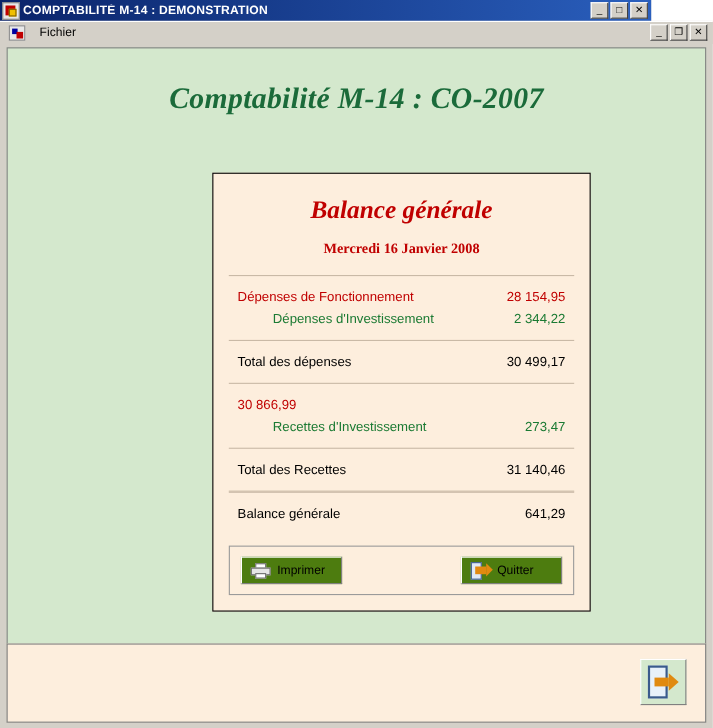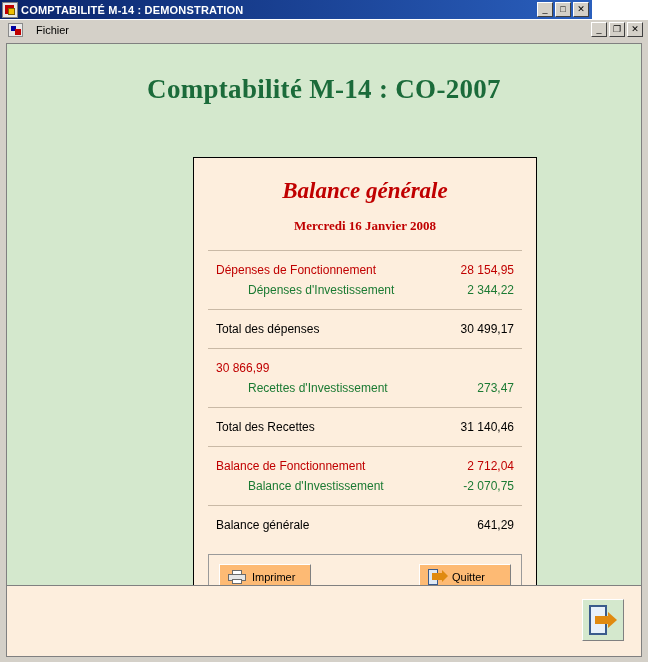--- a/index.html
+++ b/index.html
@@ -139,20 +139,21 @@
     overflow: hidden;
   }
   .page-title {
     text-align: center;
     color: #1b6b3a;
     font-family: "Liberation Serif", serif;
     font-size: 27px;
     font-weight: bold;
     margin-top: 30px;
     letter-spacing: 0.3px;
+    font-style: italic;
   }
 
   .panel {
     position: absolute;
     left: 186px;
     top: 113px;
     width: 344px;
     background: #fdeedd;
     border: 1px solid #000000;
     box-sizing: border-box;
@@ -201,21 +202,21 @@
     margin: 10px 14px 14px 14px;
     border: 1px solid #9a9a9a;
     background: #fdeedd;
     padding: 9px 10px;
     display: flex;
     justify-content: space-between;
     align-items: center;
     box-sizing: border-box;
   }
   .btn {
-    background: #fdba74;
+    background: #4d7c0f;
     border: 1px solid;
     border-color: #ffffff #808080 #808080 #ffffff;
     height: 25px;
     min-width: 92px;
     display: flex;
     align-items: center;
     gap: 6px;
     padding: 0 8px;
     font-size: 11px;
     color: #000;
@@ -396,30 +397,20 @@
 
           <div class="sep"></div>
           <div class="group">
             <div class="row">
               <span class="lbl c-black">Total des Recettes</span>
               <span class="val c-black">31 140,46</span>
             </div>
           </div>
 
           <div class="sep"></div>
-          <div class="group">
-            <div class="row">
-              <span class="lbl c-red">Balance de Fonctionnement</span>
-              <span class="val c-red">2 712,04</span>
-            </div>
-            <div class="row">
-              <span class="lbl c-green">Balance d'Investissement</span>
-              <span class="val c-green">-2 070,75</span>
-            </div>
-          </div>
 
           <div class="sep"></div>
           <div class="group">
             <div class="row">
               <span class="lbl c-black">Balance générale</span>
               <span class="val c-black">641,29</span>
             </div>
           </div>
 
         </div>

